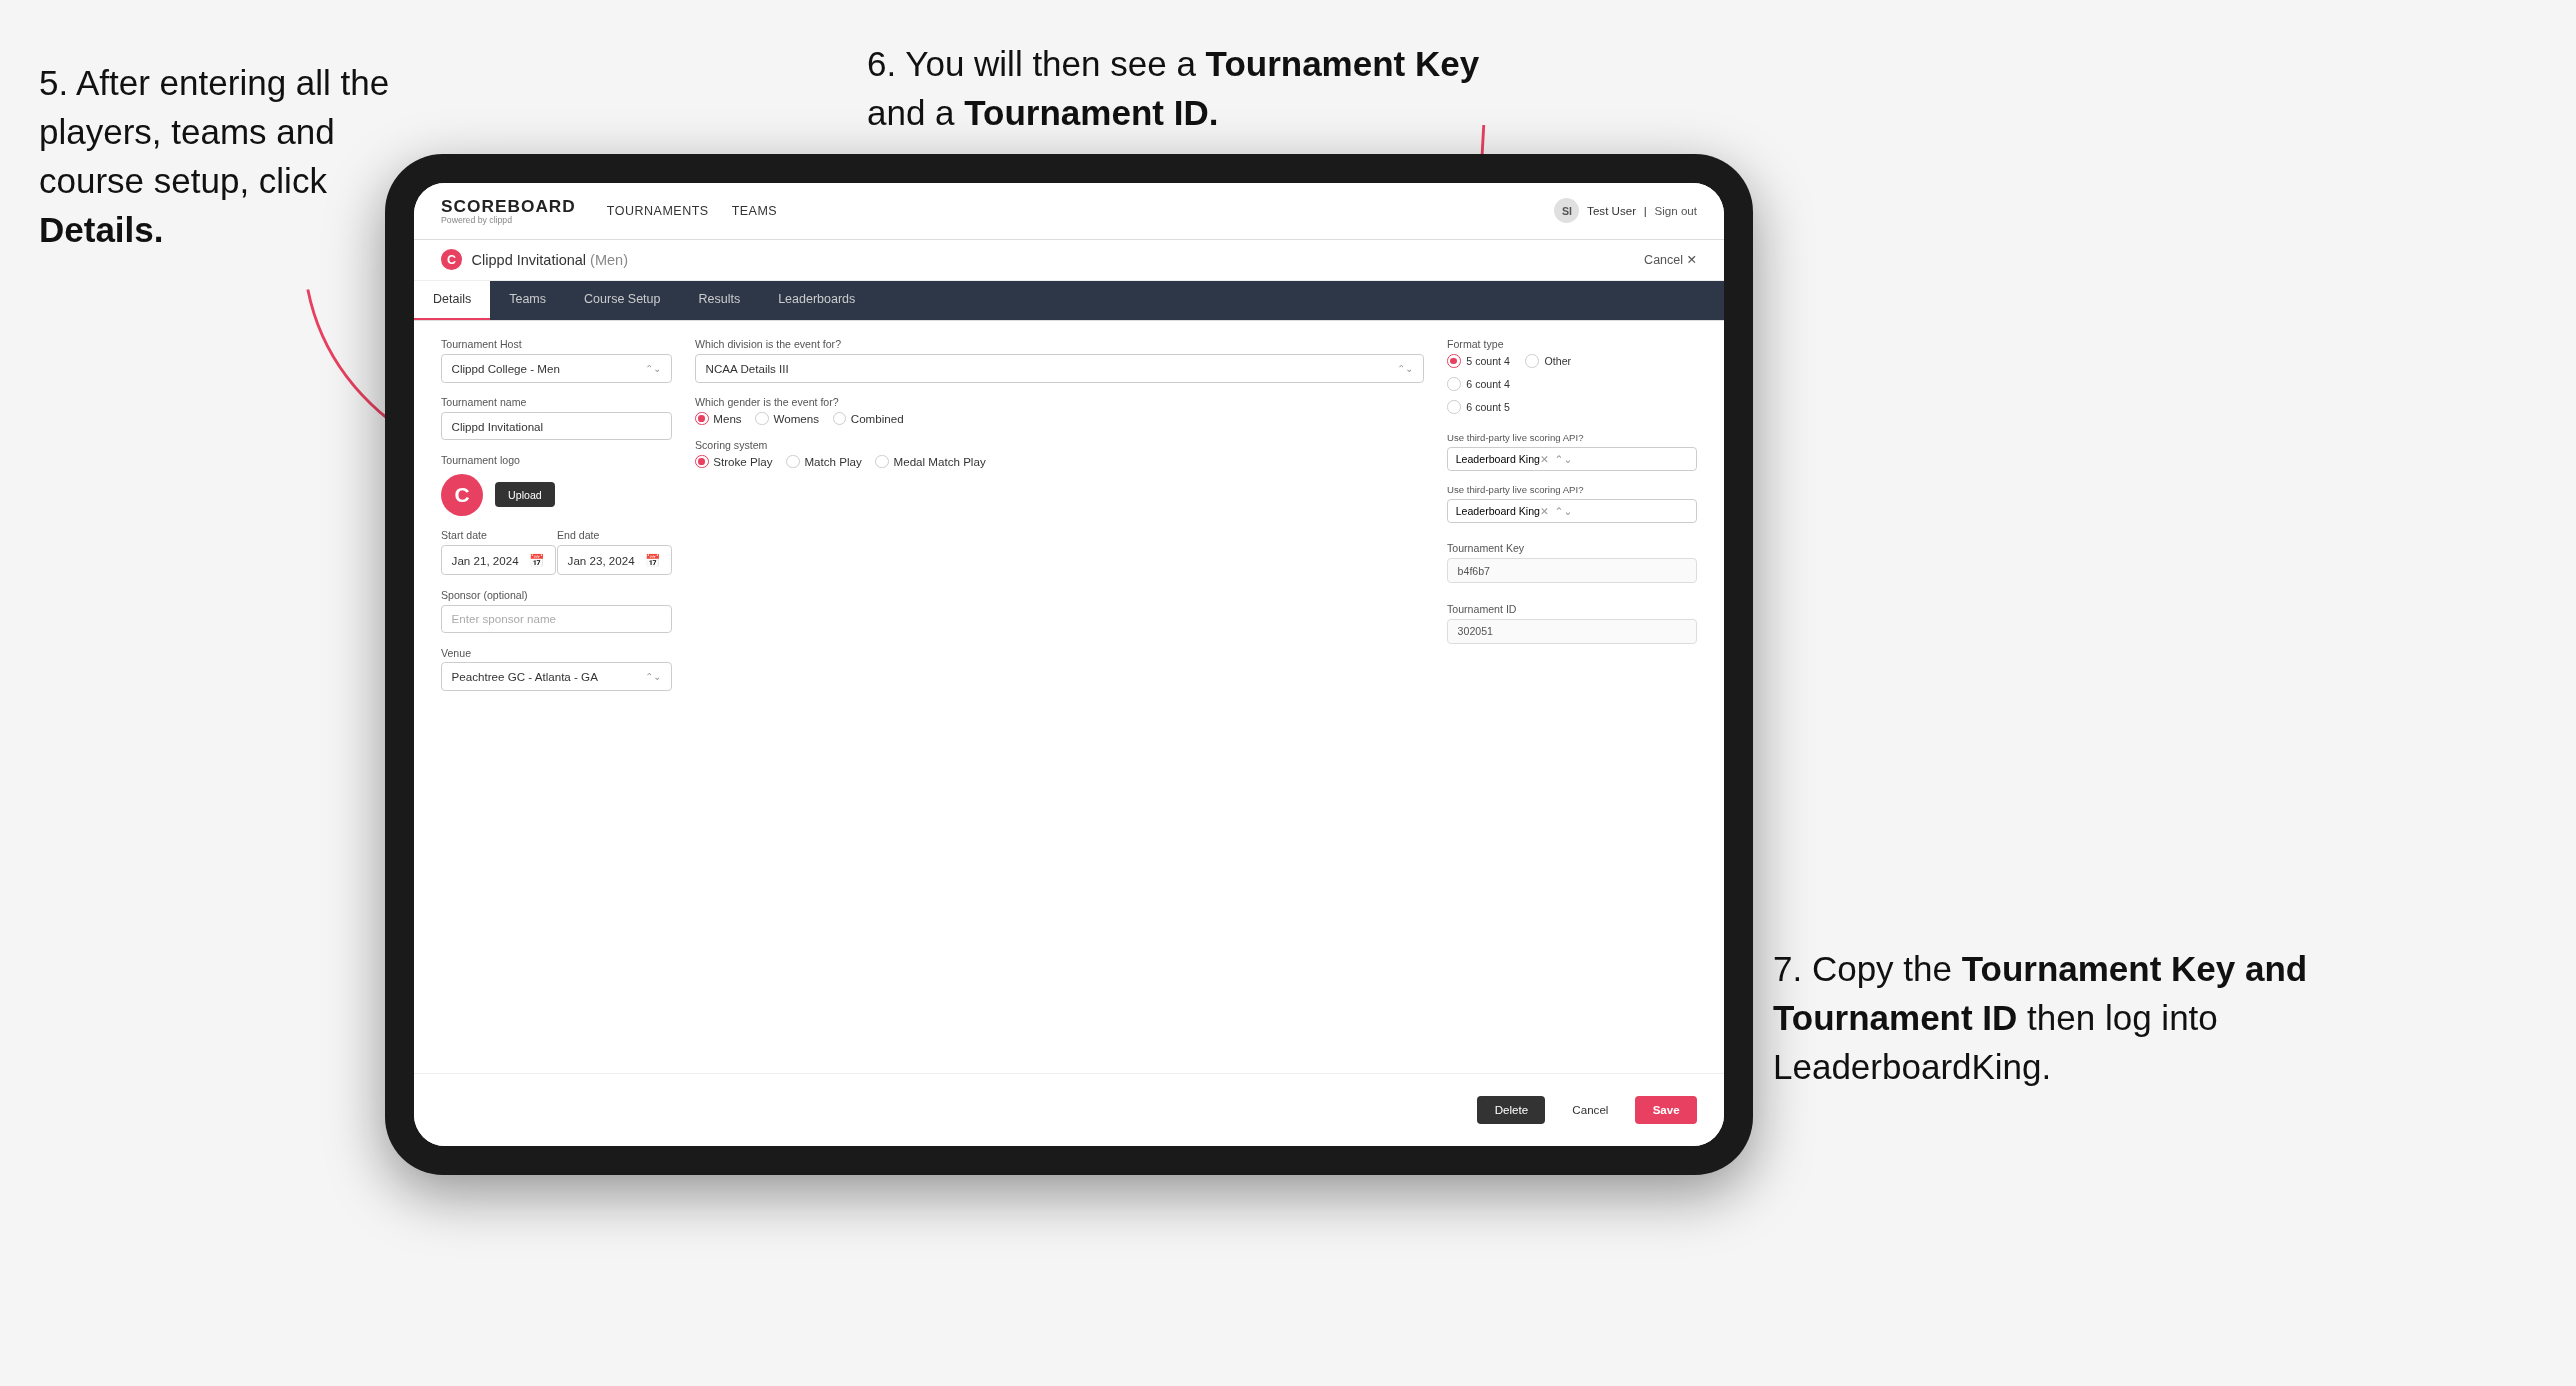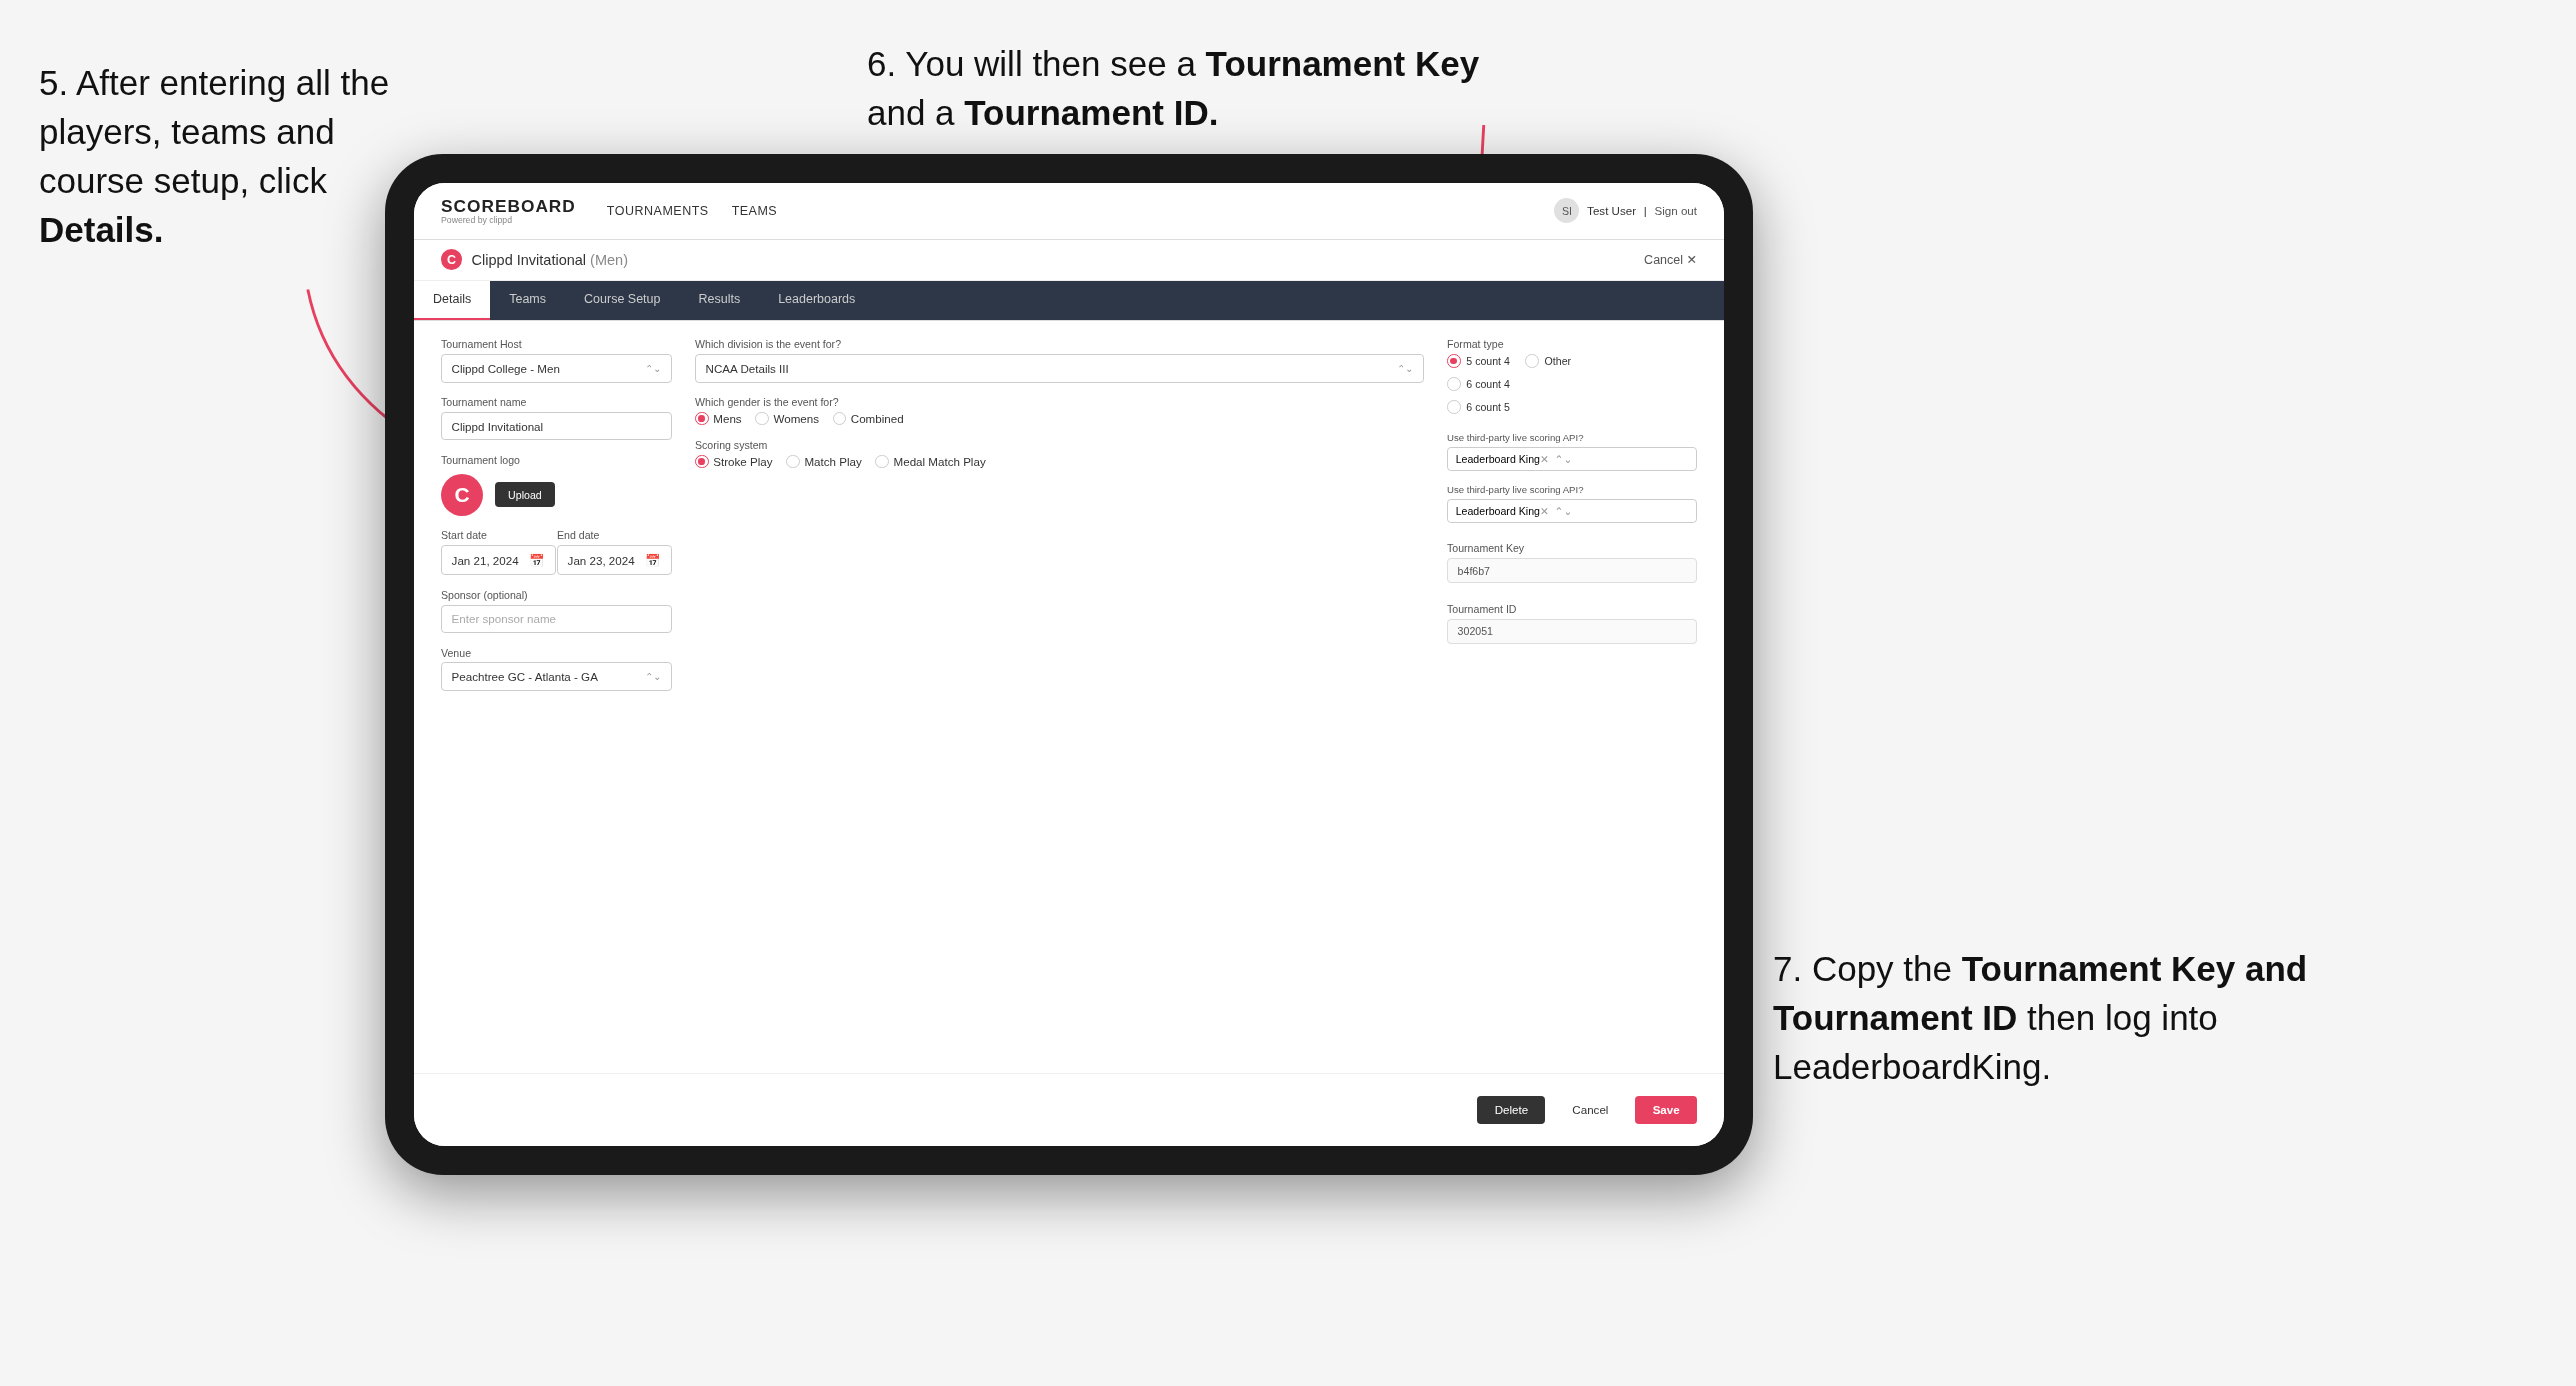--- a/index.html
+++ b/index.html
@@ -106,21 +106,21 @@
     }
     .user-avatar {
       width: 25px;
       height: 25px;
       background: #e0e0e0;
       border-radius: 50%;
       display: flex;
       align-items: center;
       justify-content: center;
       font-size: 10.6px;
-      font-weight: 400;
+      font-weight: 700;
       color: #555;
     }
 
     
     .tournament-header {
       padding: 9.6px 27px;
       display: flex;
       align-items: center;
       justify-content: space-between;
       border-bottom: 1px solid #eee;

